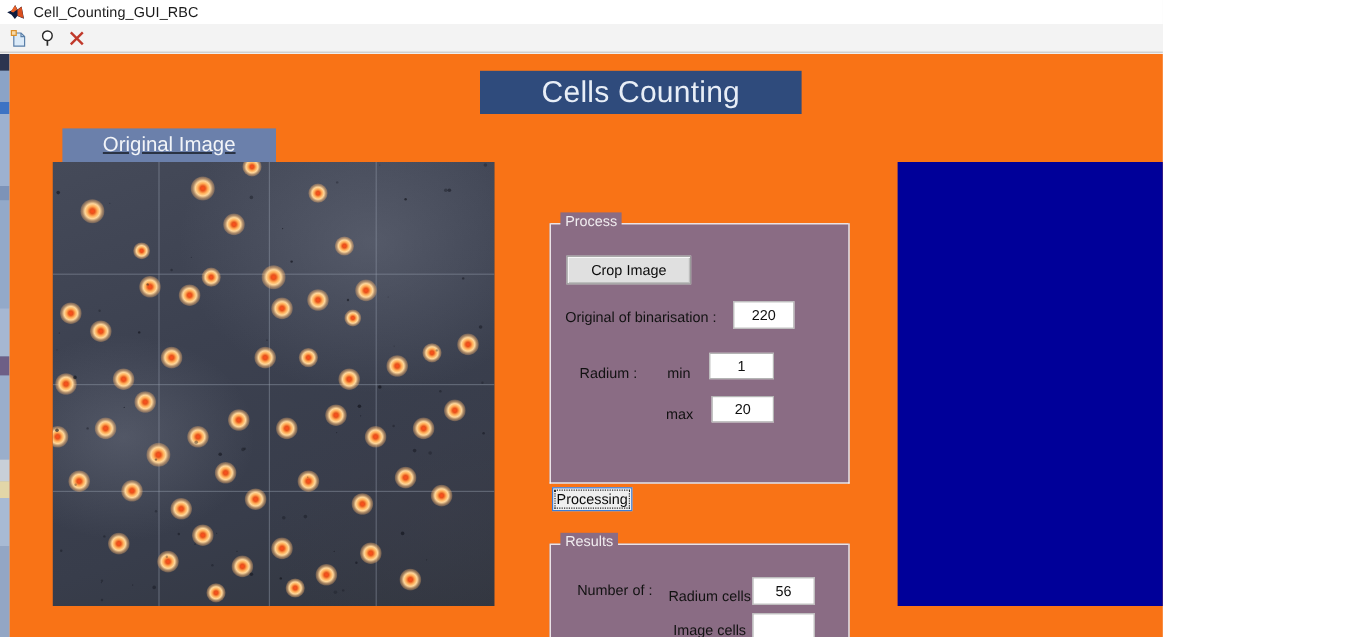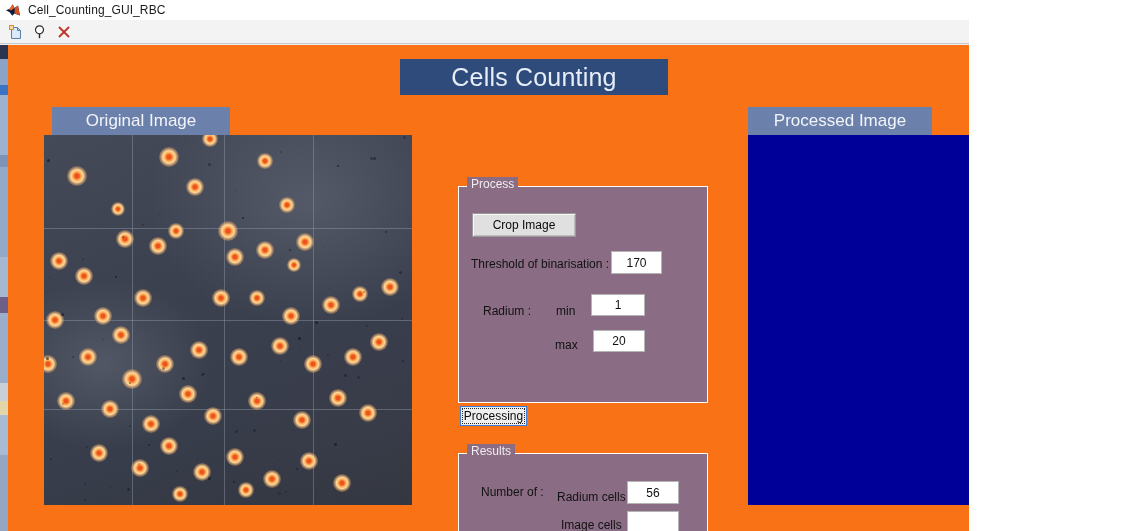--- a/index.html
+++ b/index.html
@@ -128,21 +128,21 @@
     height: 28px;
     background: #6b80ab;
     display: flex;
     align-items: center;
     justify-content: center;
   }
   .sec-header span {
     font-size: 17px;
     color: #f2f4f8;
   }
-  #hdr-original { left: 44px; top: 62px; width: 178px; }
+  #hdr-original { left: 44px; top: 62px; width: 178px; text-decoration: underline; }
   #hdr-processed { left: 740px; top: 62px; width: 184px; }
 
   
   .axes {
     position: absolute;
     box-sizing: border-box;
   }
   #axes-original {
     left: 36px; top: 90px;
     width: 368px; height: 370px;
@@ -500,37 +500,34 @@
           <div class="speck" style="width: 3px; height: 3px; left: 56.7321%; top: 79.3807%; opacity: 0.51;"></div>
           <div class="speck" style="width: 2px; height: 2px; left: 43.1107%; top: 64.2705%; opacity: 0.48;"></div>
           <div class="speck" style="width: 3px; height: 3px; left: 0.69983%; top: 6.41286%; opacity: 0.78;"></div>
           <div class="speck" style="width: 1px; height: 1px; left: 10.7411%; top: 94.5457%; opacity: 0.51;"></div>
           <div class="speck" style="width: 2px; height: 2px; left: 66.6644%; top: 30.8275%; opacity: 0.74;"></div>
           <div class="speck" style="width: 1px; height: 1px; left: 69.6618%; top: 56.9347%; opacity: 0.62;"></div>
           <div class="speck" style="width: 3px; height: 3px; left: 85.0905%; top: 65.0749%; opacity: 0.4;"></div>
         </div>
     </div>
 
-    <div class="sec-header" id="hdr-processed">
-      <span>Processed Image</span>
-    </div>
 
     <div class="axes" id="axes-processed"></div>
 
     <div class="panel" id="panel-process">
       <div class="panel-top"></div>
       <div class="panel-legend">Process</div>
 
       <div class="btn" id="btn-crop">
         <span>Crop Image</span>
       </div>
 
-      <div class="plabel" id="lbl-threshold">Threshold of binarisation :</div>
+      <div class="plabel" id="lbl-threshold">Original of binarisation :</div>
       <div class="efield" id="fld-threshold">
-        <span>170</span>
+        <span>220</span>
       </div>
 
       <div class="plabel" id="lbl-radium">Radium :</div>
 
       <div class="plabel" id="lbl-min">min</div>
       <div class="efield" id="fld-min">
         <span>1</span>
       </div>
 
       <div class="plabel" id="lbl-max">max</div>

